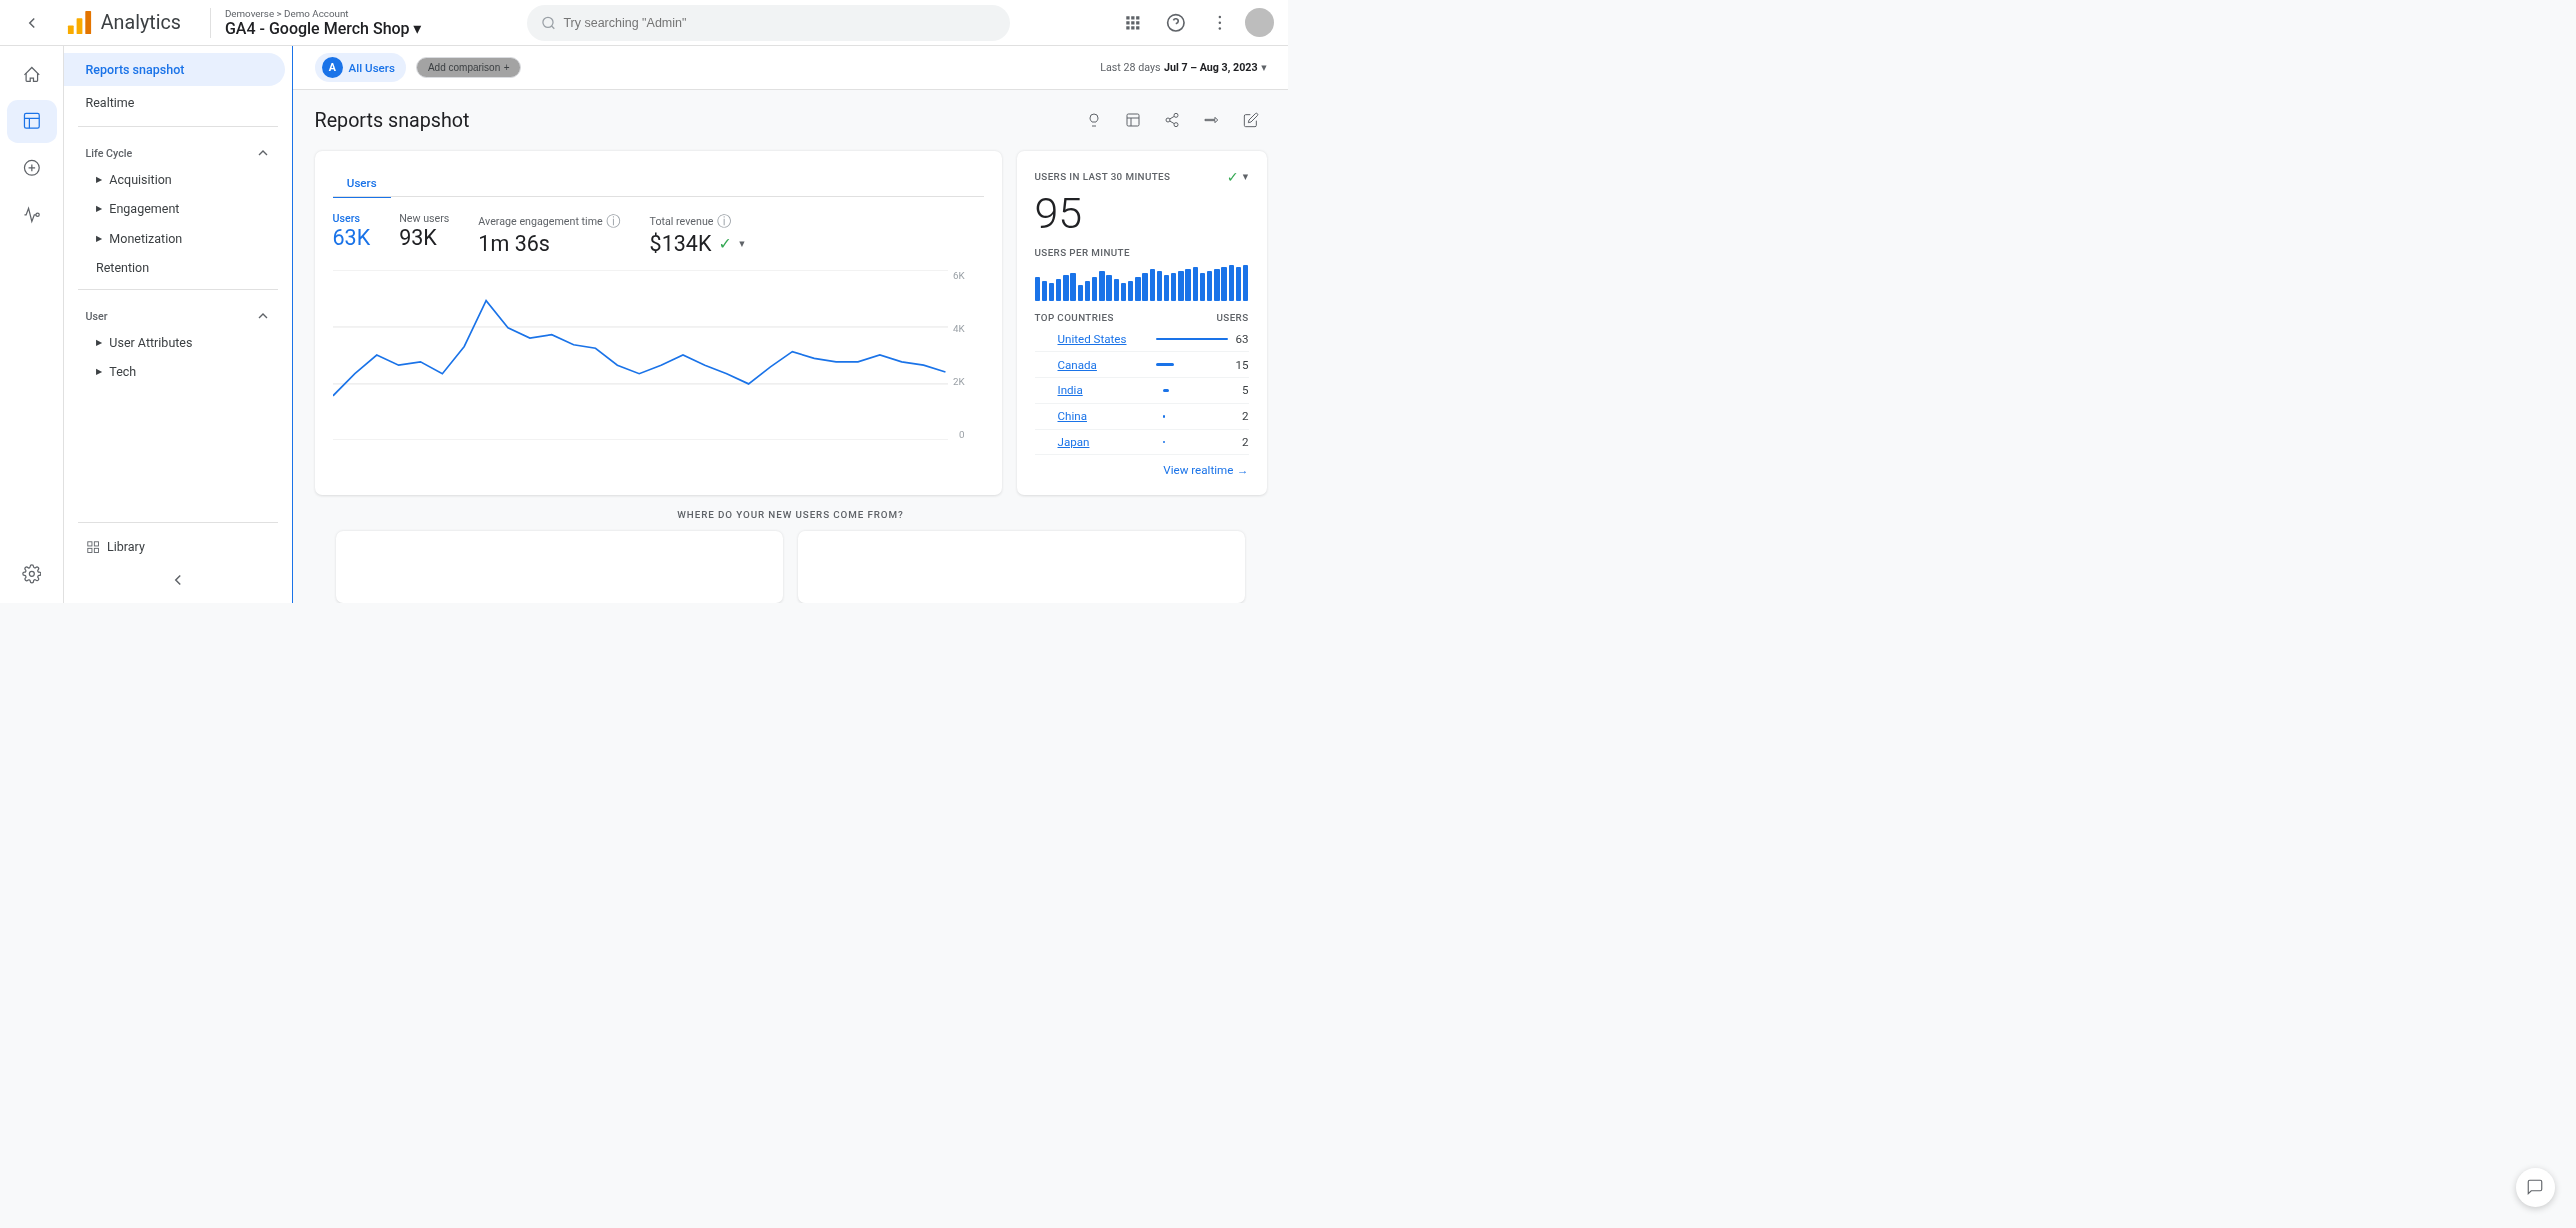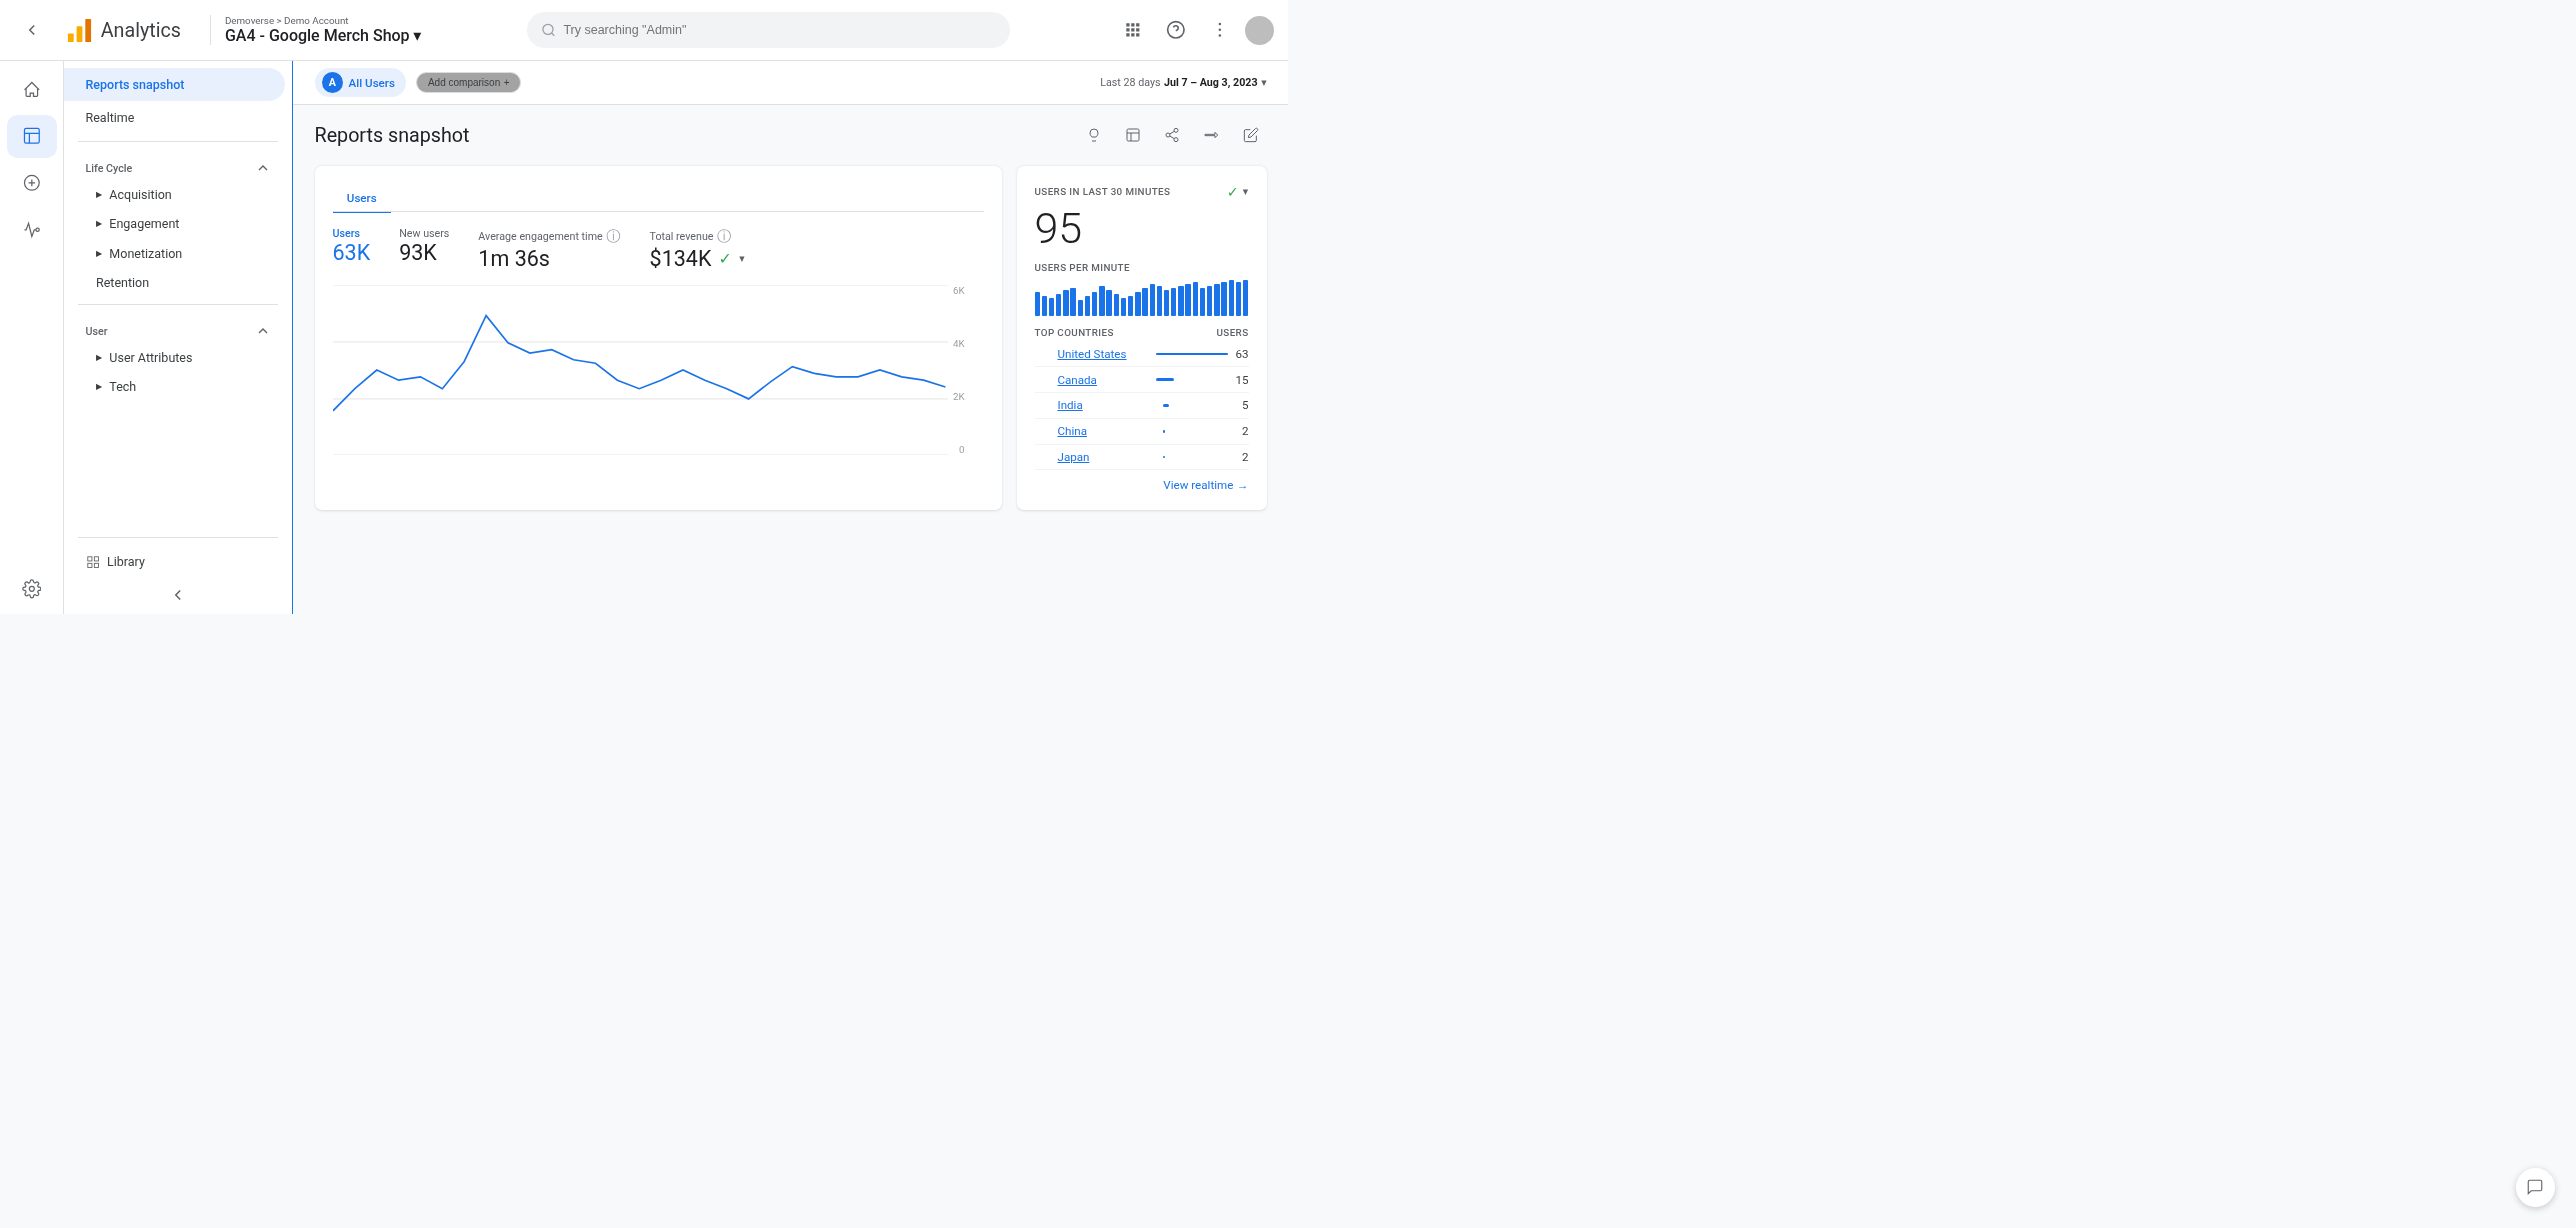--- a/index.html
+++ b/index.html
@@ -1,20 +1,20 @@
 <!DOCTYPE html>
 <html style="font-size:14.3px"><head>
   <meta charset="utf-8">
   <style>
     * { box-sizing: border-box; margin: 0; padding: 0; }
     body { font-family: 'Google Sans', Roboto, Arial, sans-serif; font-size: 12.5px; background: #f8f9fa; color: #202124; overflow: hidden; width: 1288px; height: 614px; }
 
     
     .header {
-      display: flex; align-items: center; height: 61px; background: #fff;
+      display: flex; align-items: center; height: 46px; background: #fff;
       border-bottom: 0.9px solid #e0e0e0; padding: 0 14.3px; gap: 14.3px; position: relative; z-index: 10;
     }
     .header-back-btn { width: 36px; height: 36px; display: flex; align-items: center; justify-content: center; cursor: pointer; border-radius: 50%; }
     .header-logo { display: flex; align-items: center; gap: 7.2px; }
     .logo-icon { width: 29px; height: 29px; }
     .header-title { font-size: 19.7px; font-weight: 400; color: #3c4043; }
     .header-breadcrumb { display: flex; flex-direction: column; justify-content: center; margin-left: 14.3px; border-left: 0.9px solid #e0e0e0; padding-left: 14.3px; }
     .breadcrumb-top { font-size: 9.8px; color: #5f6368; }
     .breadcrumb-main { font-size: 16px; font-weight: 500; color: #202124; display: flex; align-items: center; gap: 3.6px; cursor: pointer; }
     .search-bar { flex: 1; max-width: 483px; margin-left: auto; background: #f1f3f4; border-radius: 21.5px; display: flex; align-items: center; padding: 0 14.3px; height: 36px; gap: 7.2px; cursor: pointer; }
@@ -460,20 +460,27 @@
   </div>
               </div>
           </div>
           <div class="view-realtime">
             <span>View realtime</span>
             <span>→</span>
           </div>
         </div>
       </div>
 
+      <div class="bottom-section">
+        <div class="bottom-title">WHERE DO YOUR NEW USERS COME FROM?</div>
+        <div class="bottom-cards">
+          <div class="bottom-card"></div>
+          <div class="bottom-card"></div>
+        </div>
+      </div>
     </div>
   </div>
 </div>
 
 <div class="chat-fab">
   <svg width="18" height="18" viewBox="0 0 24 24" fill="none" stroke="#5f6368" stroke-width="1.5">
     <path d="M21 15a2 2 0 01-2 2H7l-4 4V5a2 2 0 012-2h14a2 2 0 012 2z"></path>
   </svg>
 </div>
 

